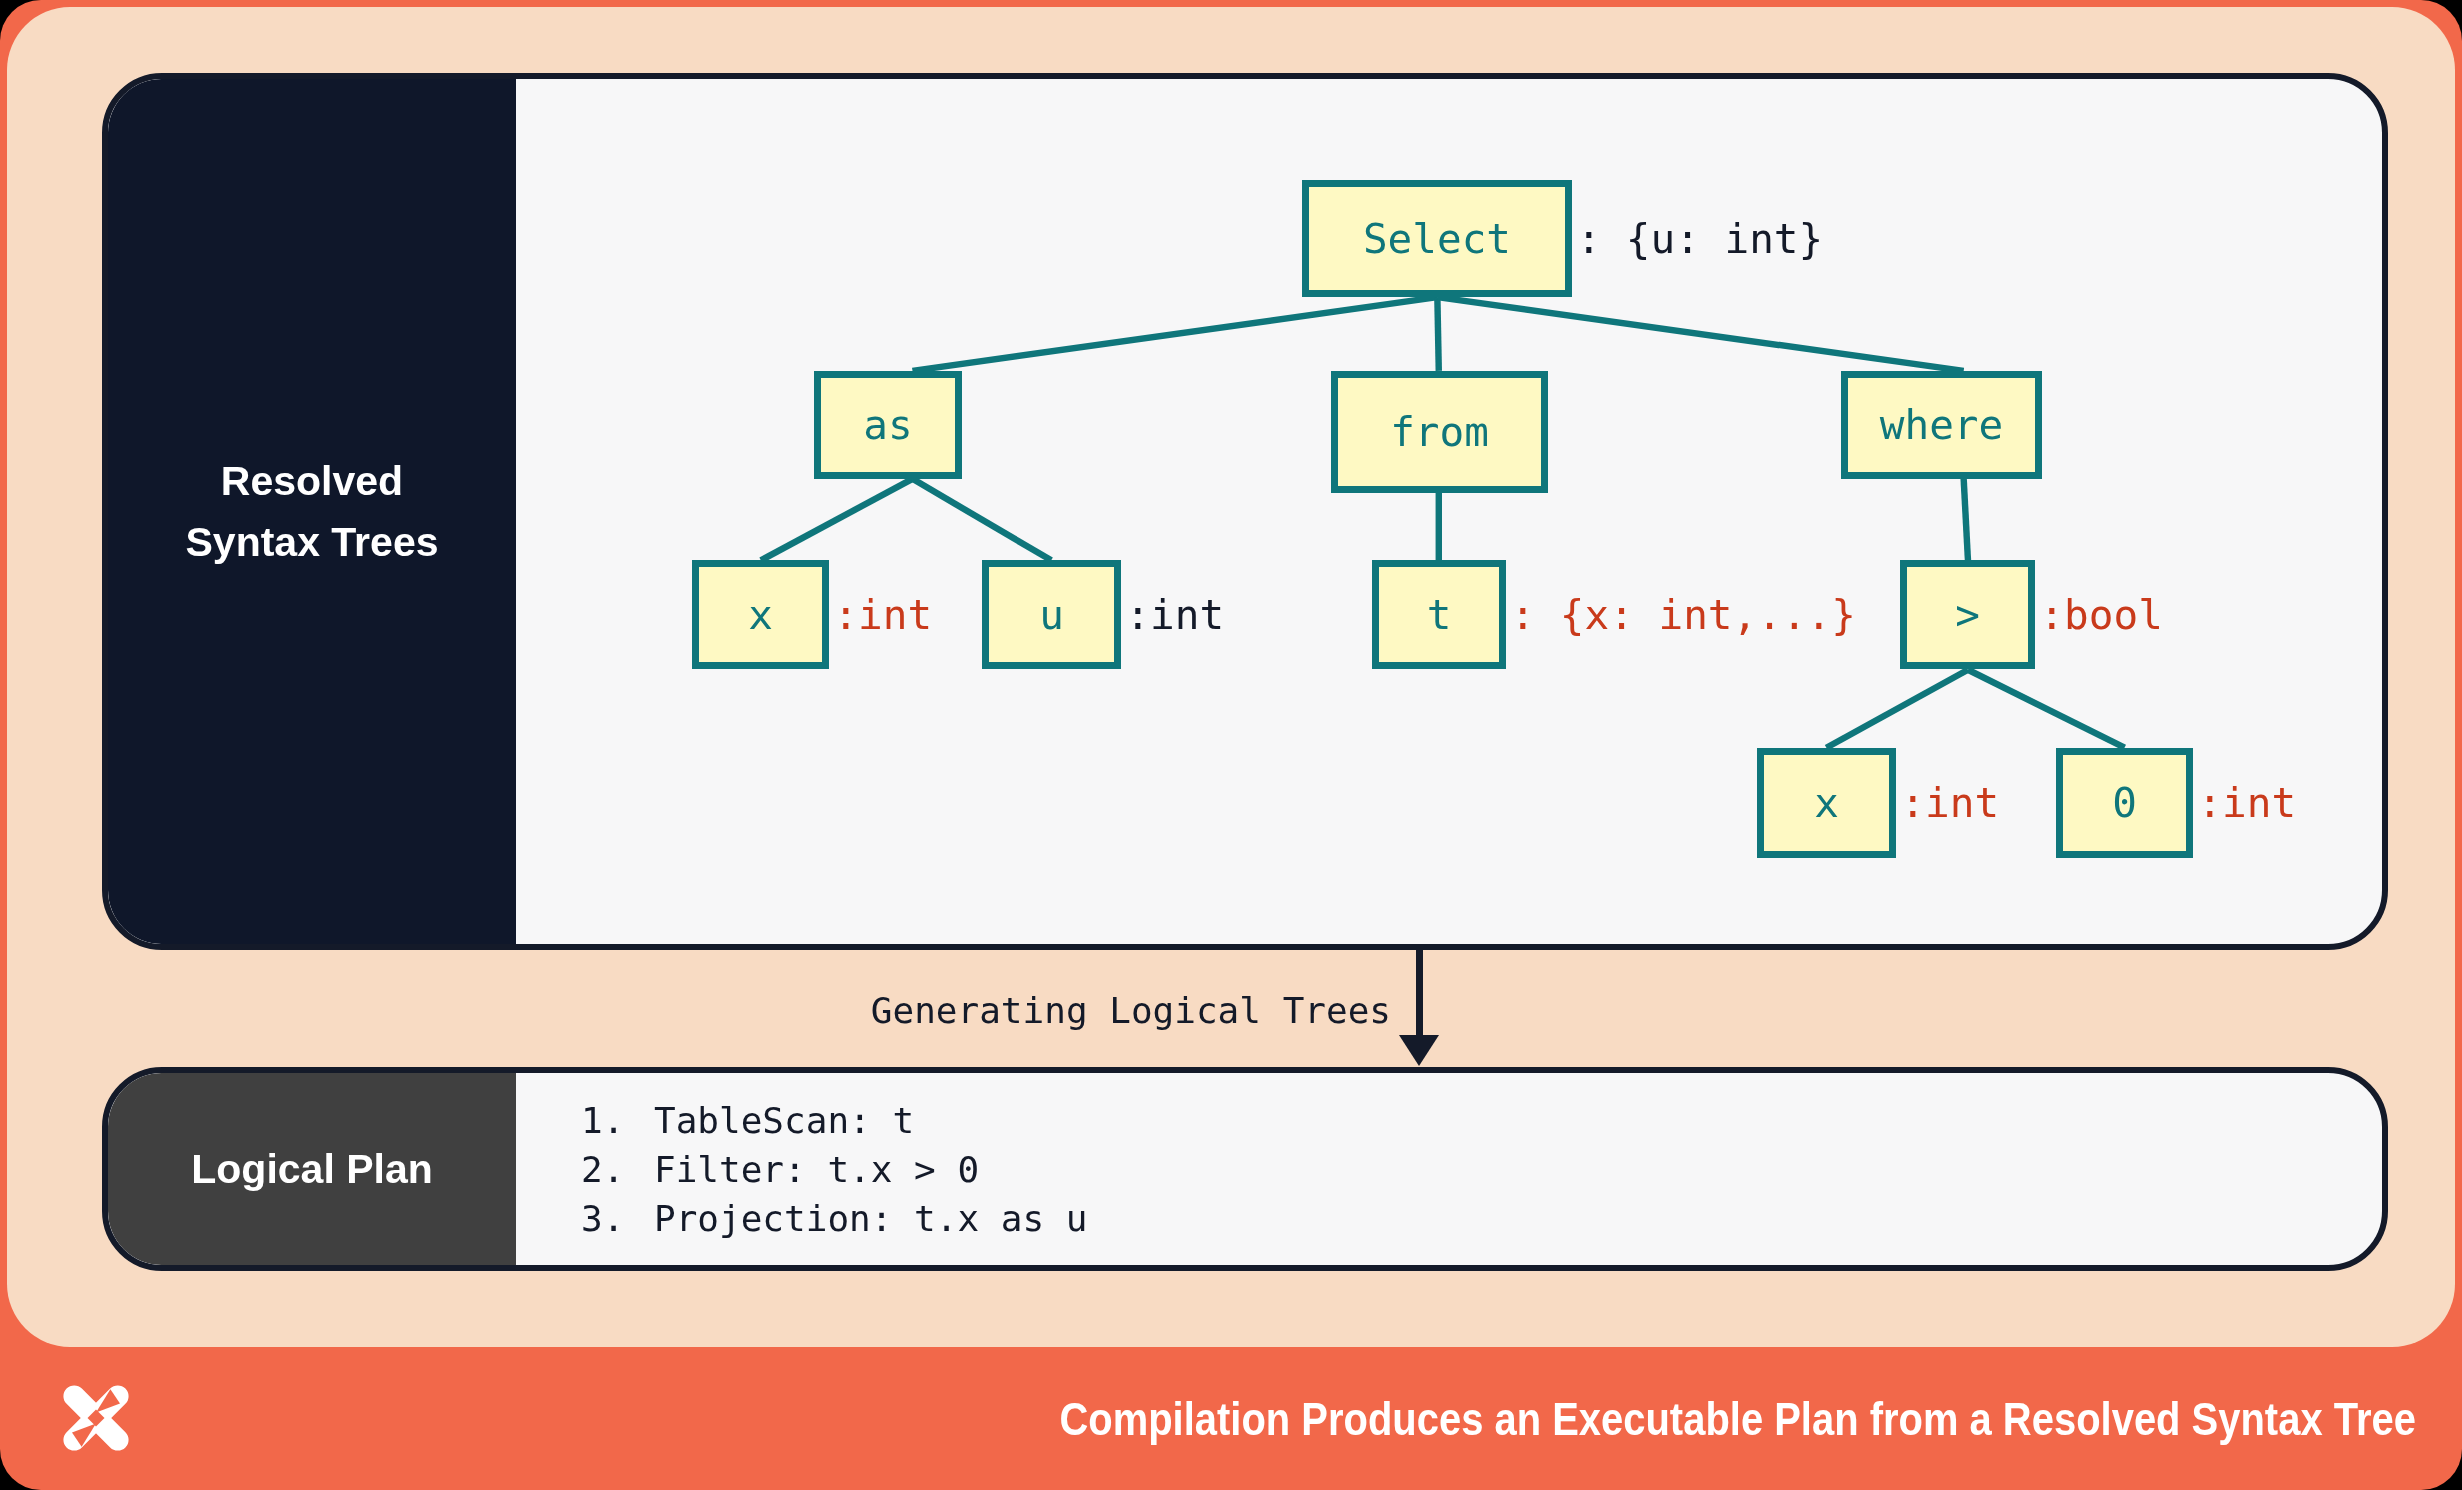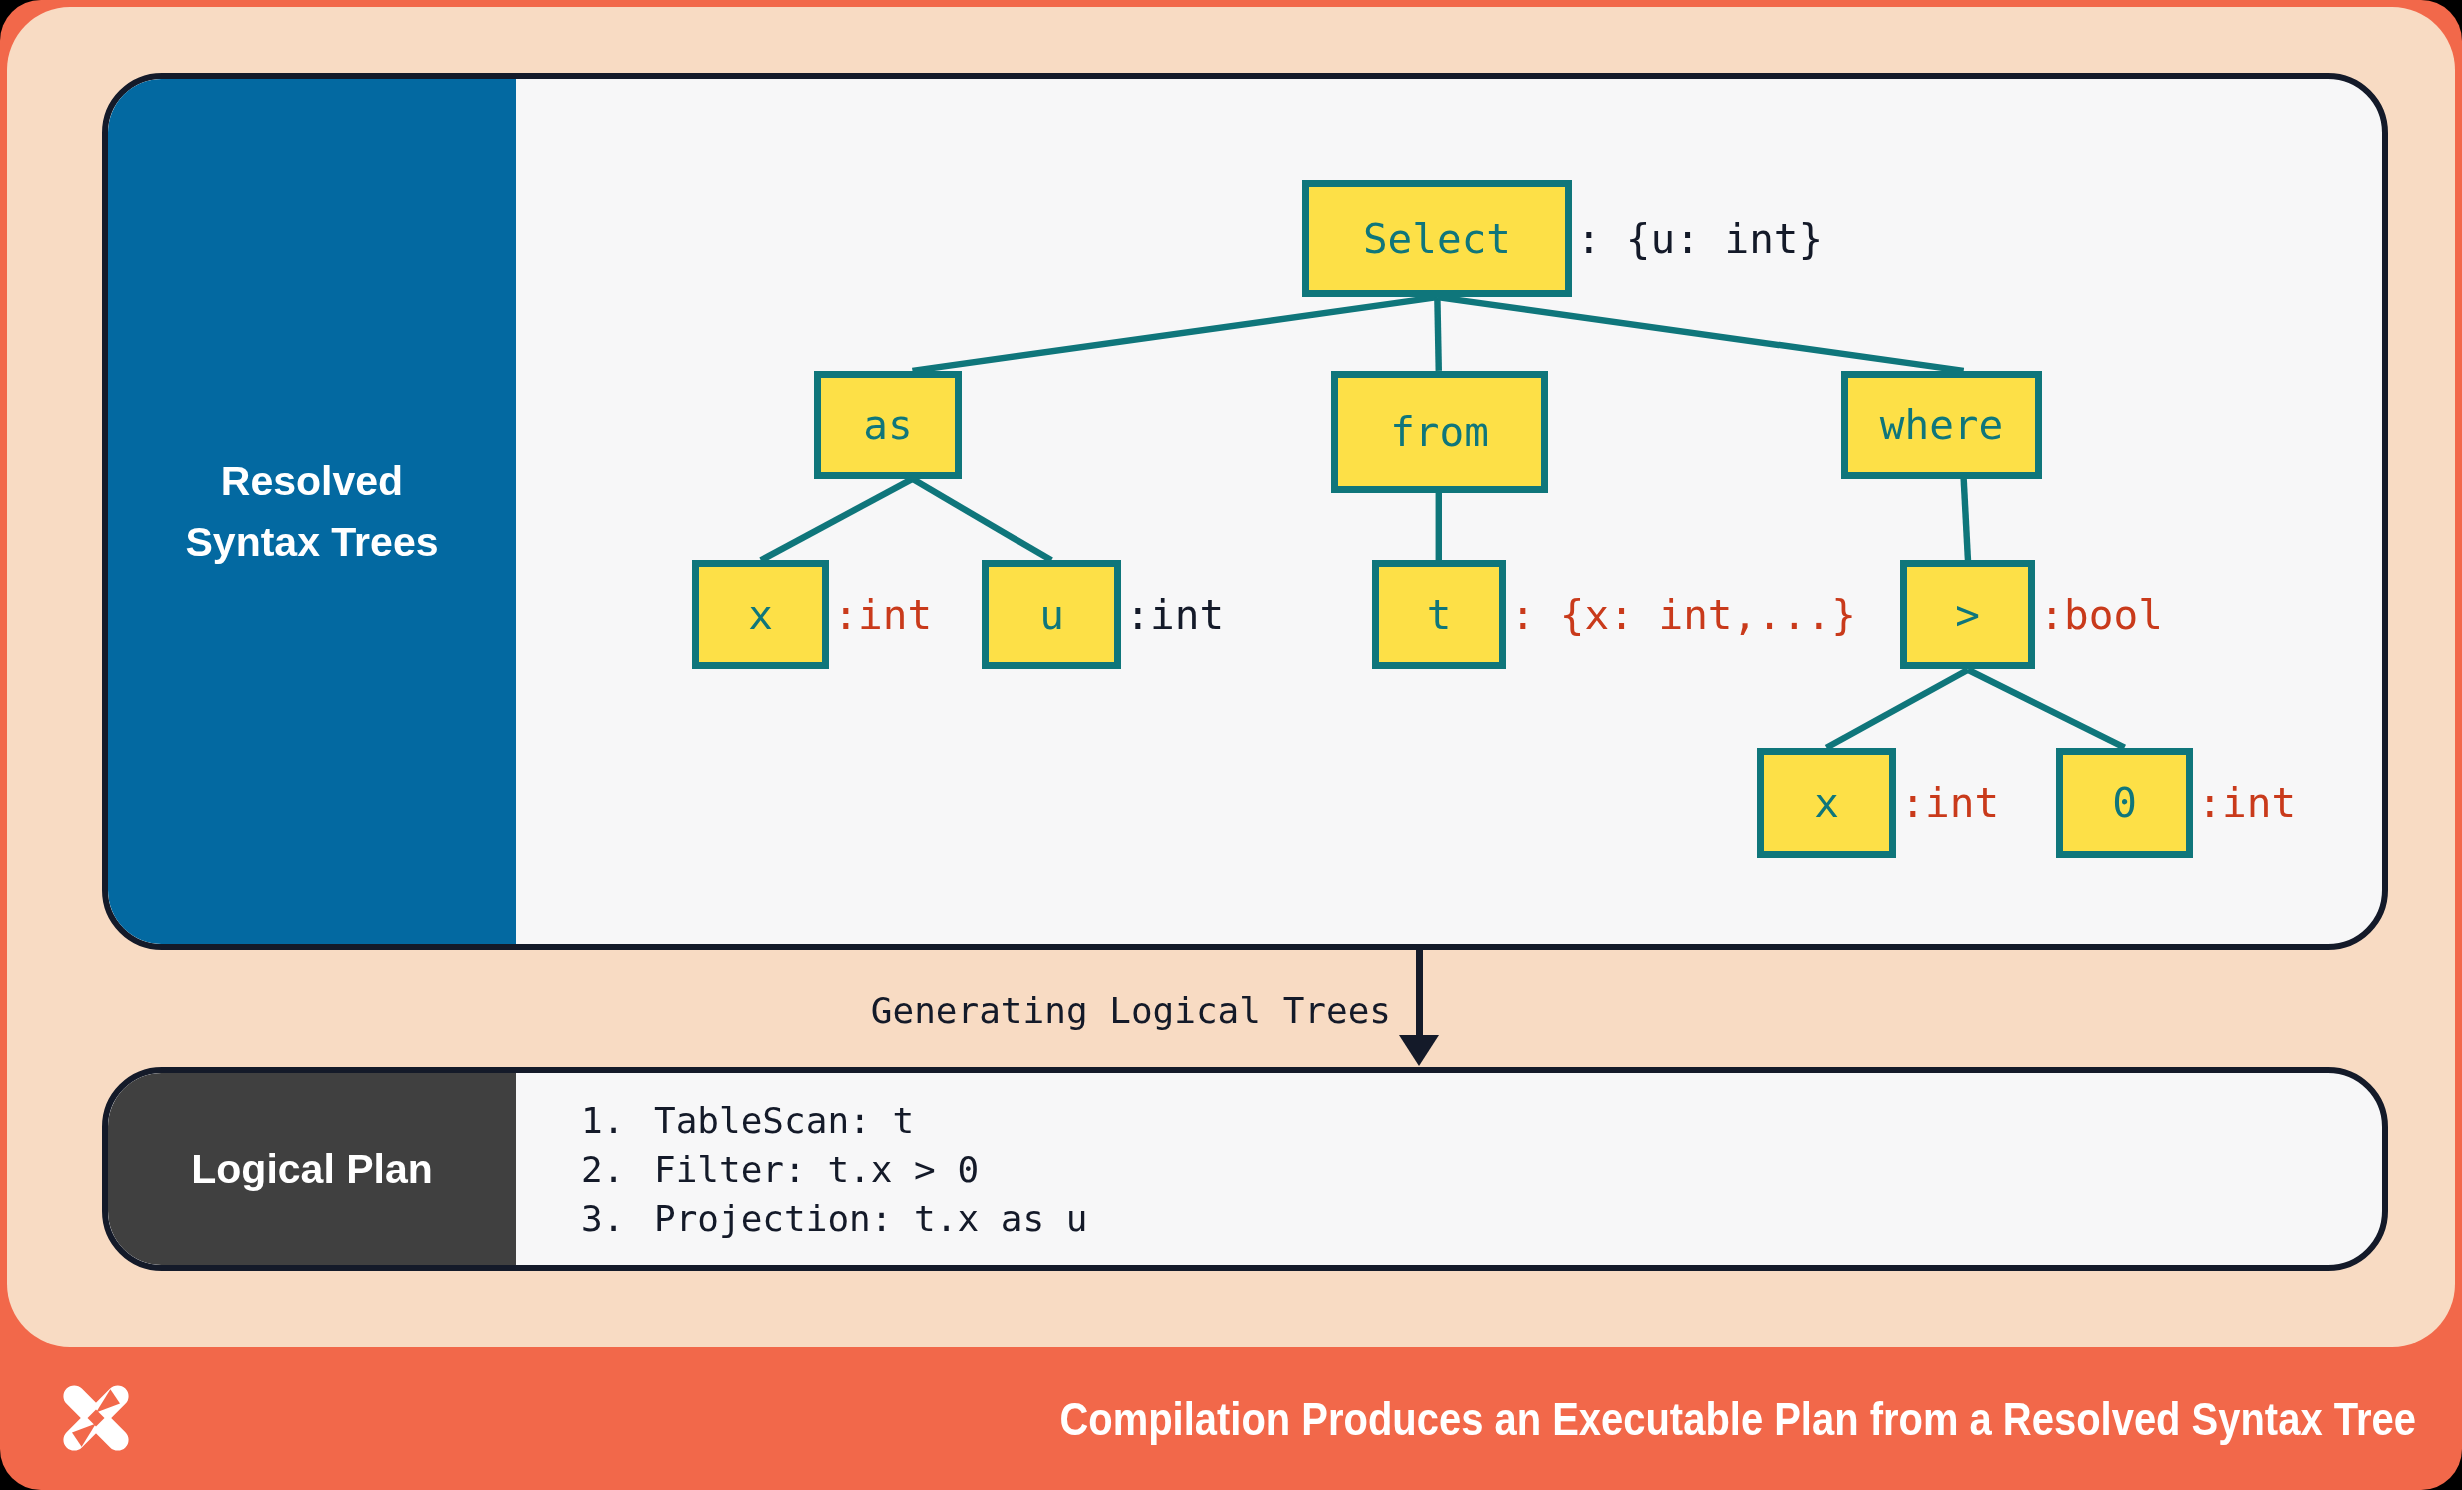--- a/index.html
+++ b/index.html
@@ -32,41 +32,41 @@
     box-sizing: border-box;
     background: #F7F7F8;
     border: 6.4px solid #141A29;
     border-radius: 60px;
     overflow: hidden;
   }
   .panel-sidebar {
     position: absolute;
     left: 0; top: 0; bottom: 0;
     width: 408px;
-    background: #0369a1;
+    background: #0f172a;
     border-radius: 53px 0 0 53px;
     display: flex;
     align-items: center;
     justify-content: center;
     text-align: center;
     color: #FFFFFF;
     font-weight: bold;
     font-size: 41px;
     line-height: 61px;
   }
   .tree-lines {
     position: absolute;
     left: 0; top: 0;
   }
 
   
   .node {
     position: absolute;
     box-sizing: border-box;
-    background: #fde047;
+    background: #fef9c3;
     border: 7.1px solid #0F767B;
     display: flex;
     align-items: center;
     justify-content: center;
     color: #0F767B;
     font-family: "DejaVu Sans Mono", monospace;
     font-size: 41px;
   }
   .node .ann {
     position: absolute;

